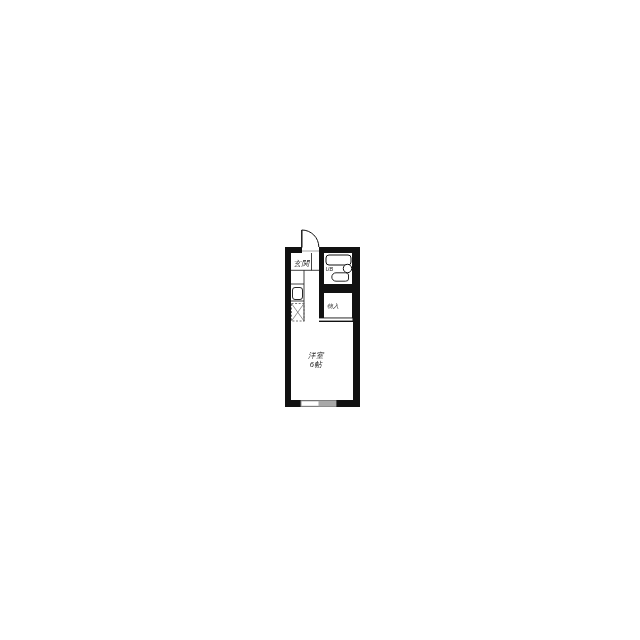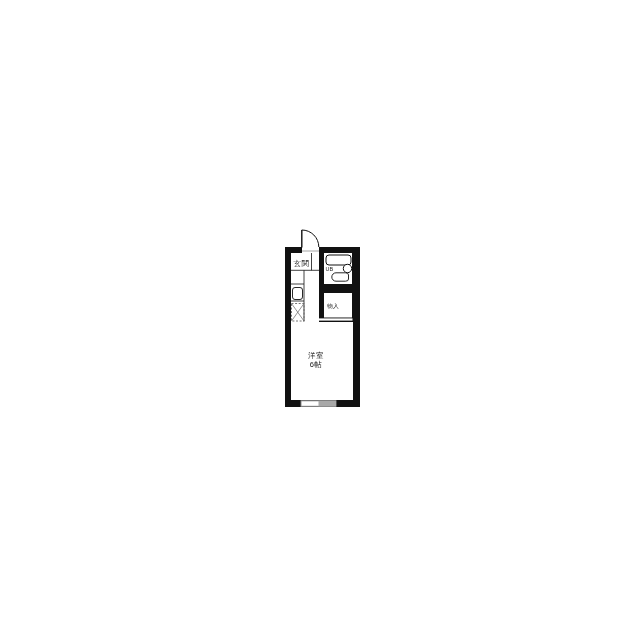--- a/index.html
+++ b/index.html
@@ -9,20 +9,21 @@
     height: 640px;
     background: #ffffff;
     overflow: hidden;
     font-family: "Liberation Sans", sans-serif;
   }
   #canvas {
     position: relative;
     width: 592px;
     height: 640px;
     background: #bef264;
+    font-style: italic;
   }
   svg text {
     font-family: "Liberation Sans", "DejaVu Sans", sans-serif;
     fill: #1a1a1a;
   }
   .room-label { font-size: 7.5px; letter-spacing: 0.5px; }
   .small-label { font-size: 5.8px; letter-spacing: 0.3px; }
   .ub-label { font-size: 5.4px; }
 </style>
 </head>

